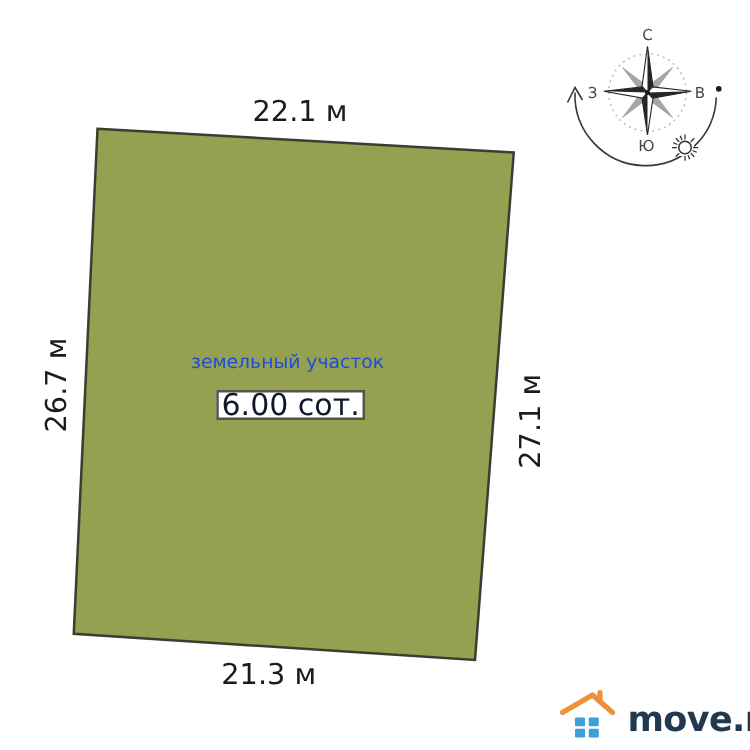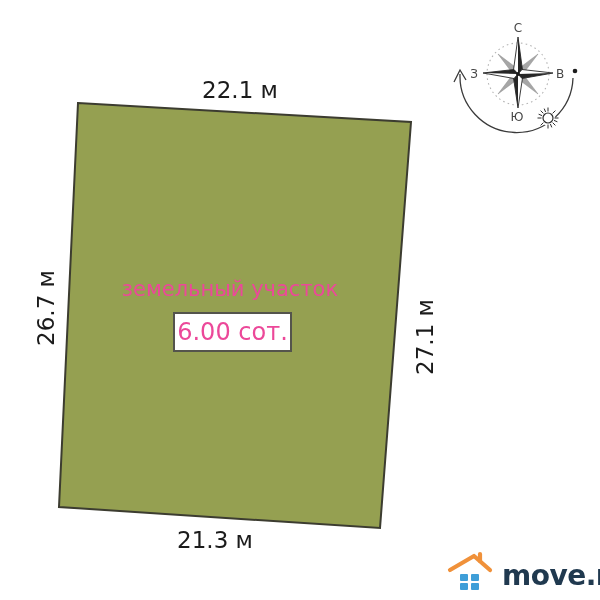--- a/index.html
+++ b/index.html
@@ -31,37 +31,37 @@
     color: #1b1b1b;
     font-size: 23px;
     transform: translate(-50%, -50%);
   }
   .label.rot {
     transform: translate(-50%, -50%) rotate(-90deg);
   }
   .plot-title {
     position: absolute;
     white-space: nowrap;
-    color: #ec4899;
-    font-size: 21px;
+    color: #1d4ed8;
+    font-size: 15px;
     transform: translate(-50%, -50%);
   }
   .area-box {
     position: absolute;
     left: 173px;
     top: 312px;
     width: 119px;
-    height: 40px;
+    height: 24px;
     background: #ffffff;
     border: 2px solid #54544c;
     display: flex;
     align-items: center;
     justify-content: center;
     font-size: 24px;
-    color: #ec4899;
+    color: #0f172a;
     box-sizing: border-box;
   }
   .road-label {
     position: absolute;
     white-space: nowrap;
     font-size: 23px;
     color: #1b1b1b;
     transform: translate(-50%, -50%);
   }
   .compass-svg { left: 450px; top: 12px; }

